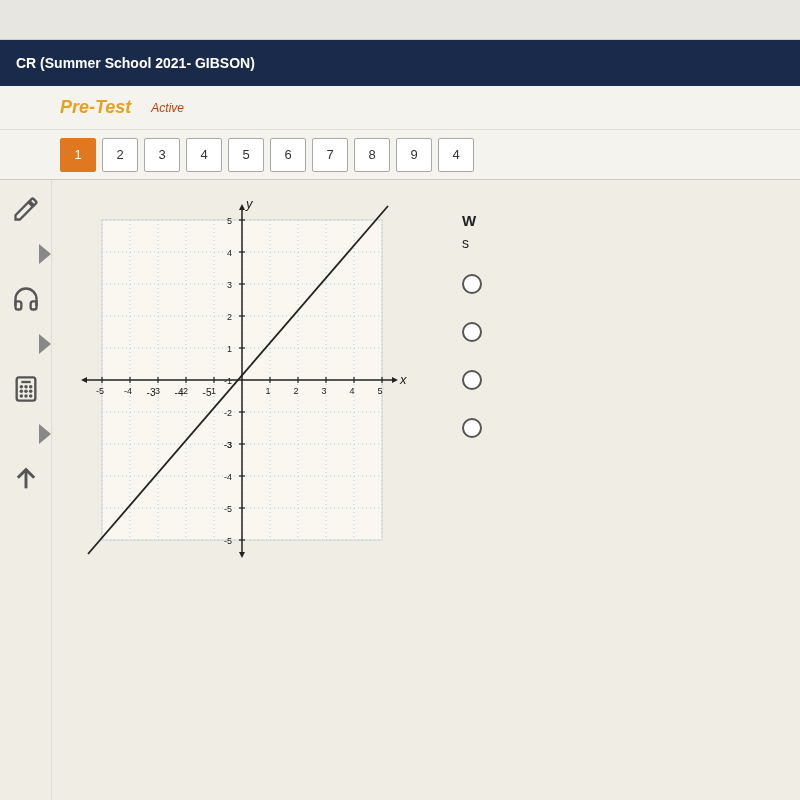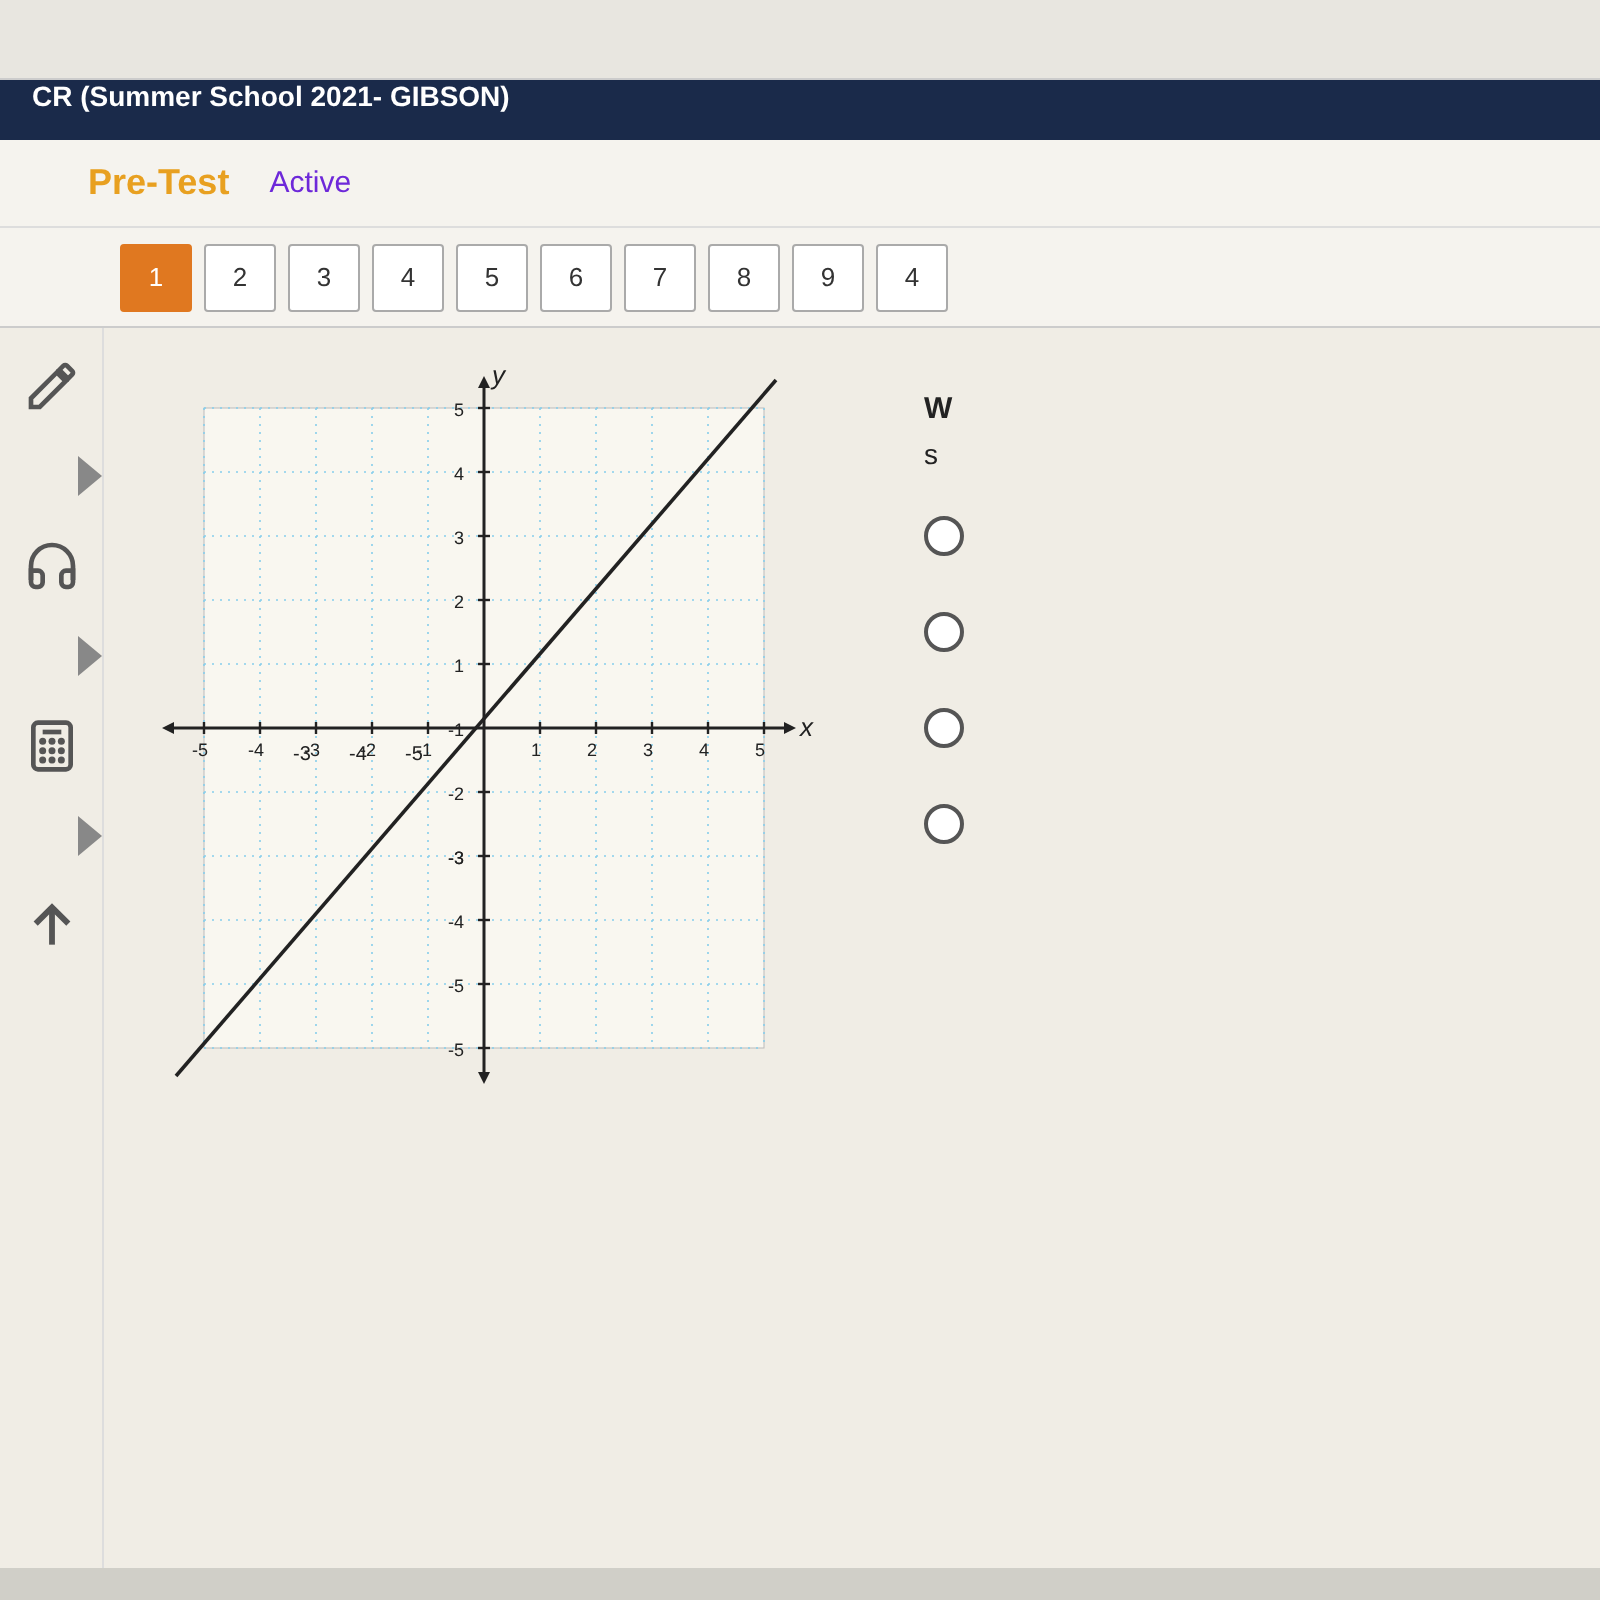--- a/index.html
+++ b/index.html
@@ -15,50 +15,52 @@
     .browser-top {
       width: 100%;
       height: 40px;
       background: #e8e6e0;
       border-bottom: 1px solid #ccc;
     }
 
     
     .app-header {
       width: 100%;
-      height: 30px;
+      height: 46px;
       background: #1a2a4a;
       display: flex;
+      align-items: center;
       padding: 0 16px;
     }
     .app-header-title {
       color: #ffffff;
       font-size: 14px;
       font-weight: bold;
     }
 
     
     .sub-header {
       width: 100%;
       height: 44px;
       background: #f5f3ee;
       display: flex;
       align-items: center;
-      padding: 0 44px;
+      padding: 0 60px;
       border-bottom: 1px solid #ddd;
+      font-style: italic;
     }
     .pre-test-label {
       color: #e8a020;
       font-size: 18px;
       font-weight: bold;
       margin-right: 20px;
     }
     .active-label {
-      color: #6d28d9;
-      font-size: 15px;
+      color: #c2410c;
+      font-size: 12px;
     }
 
     
     .question-row {
       width: 100%;
       height: 50px;
       background: #f5f3ee;
       display: flex;
       align-items: center;
       padding: 0 60px;

